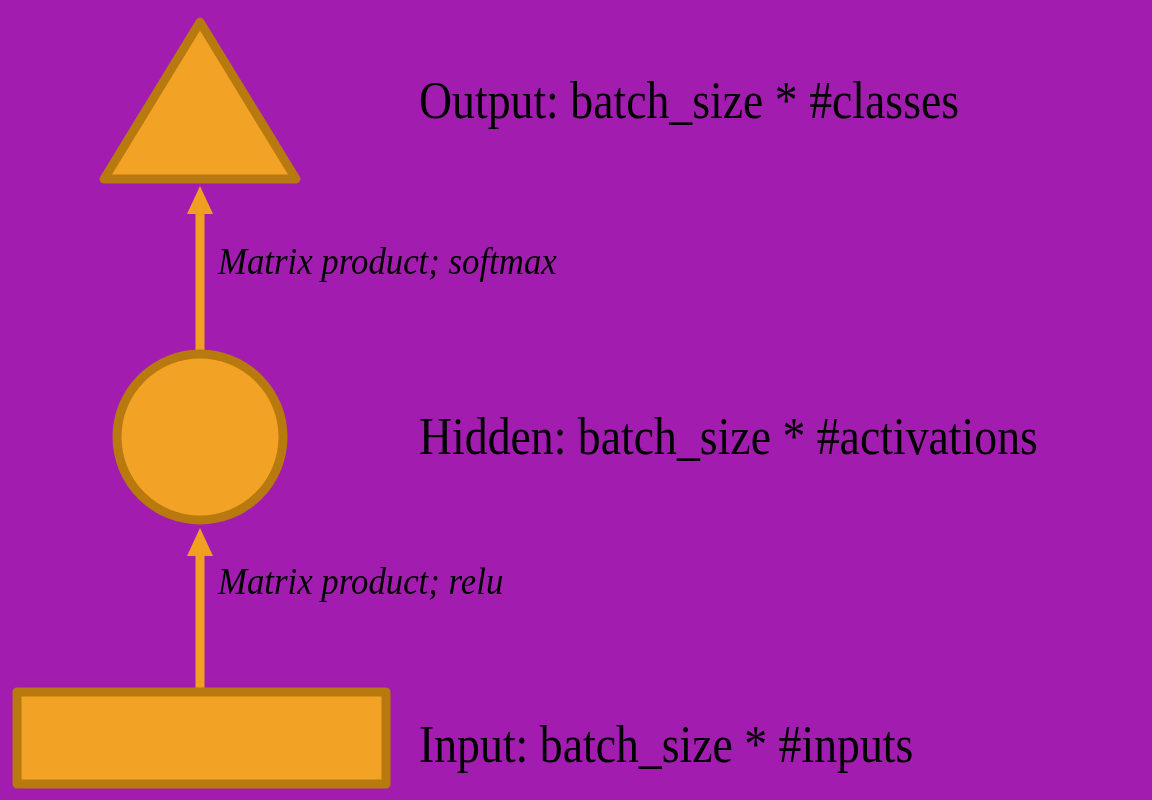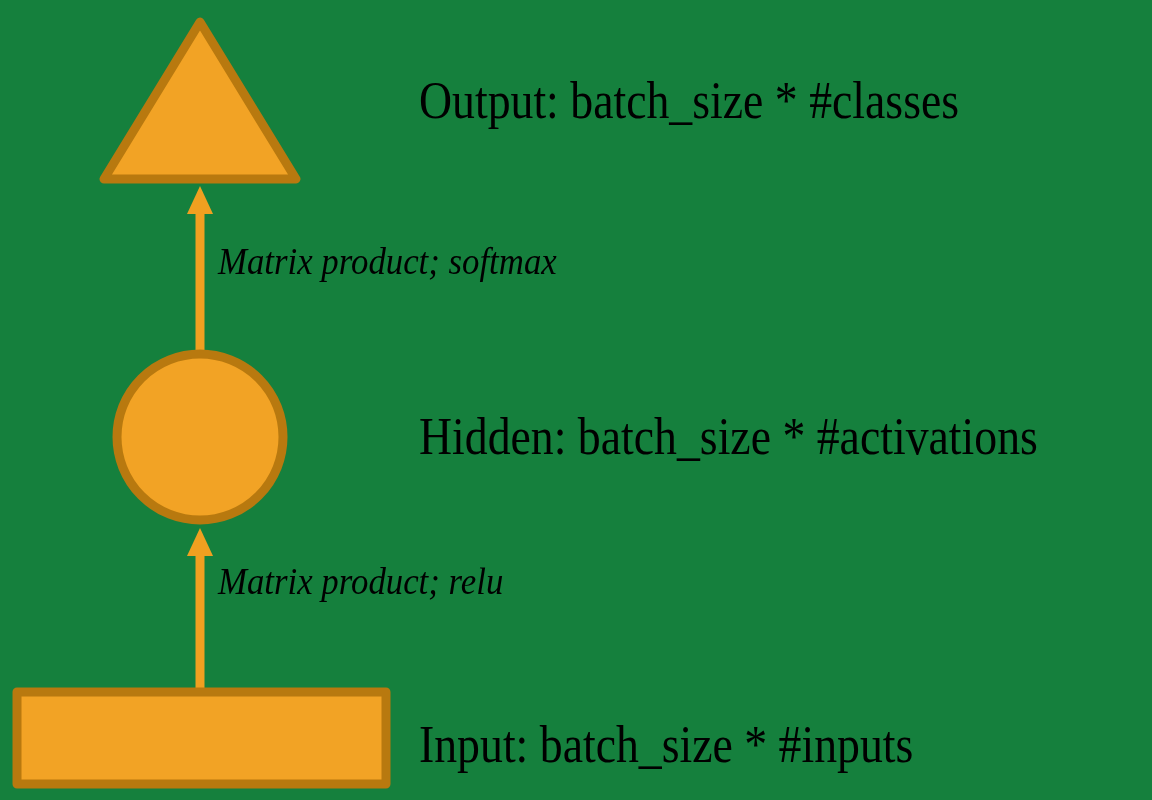--- a/index.html
+++ b/index.html
@@ -4,21 +4,21 @@
 <style>
   html, body {
     margin: 0;
     padding: 0;
     background: #ffffff;
   }
   #canvas {
     position: relative;
     width: 1152px;
     height: 800px;
-    background: #15803d;
+    background: #a21caf;
     overflow: hidden;
     font-family: "Liberation Serif", "DejaVu Serif", serif;
   }
 
   
   #shapes {
     position: absolute;
     left: 0;
     top: 0;
     width: 1152px;

